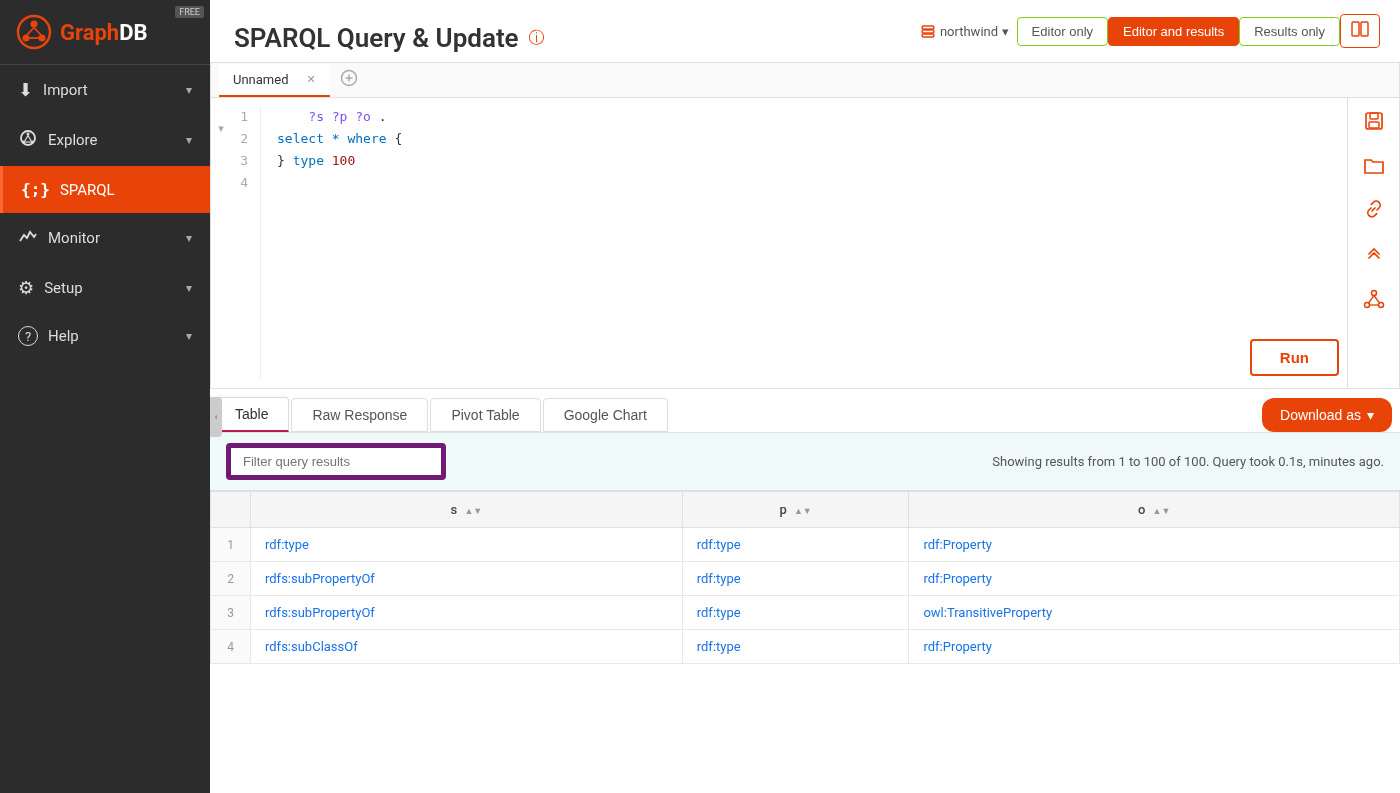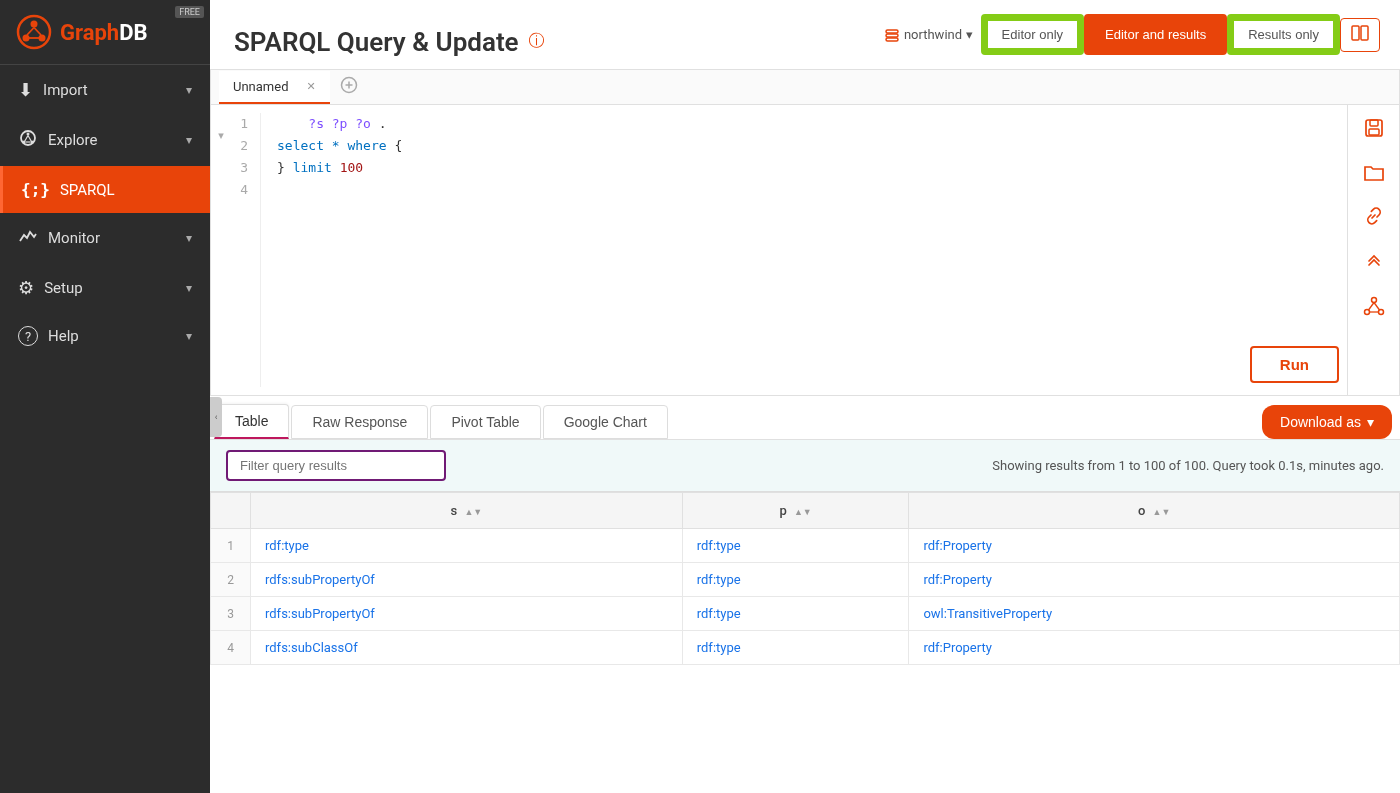--- a/index.html
+++ b/index.html
@@ -21,21 +21,21 @@
 
     
     .main { flex: 1; display: flex; flex-direction: column; overflow: hidden; background: #fff; }
 
     
     .header { display: flex; align-items: center; justify-content: space-between; padding: 14px 20px 0 24px; background: #fff; }
     .header-left { display: flex; align-items: center; gap: 10px; }
     .page-title { font-size: 26px; font-weight: 600; color: #333; text-align: right; }
     .info-icon { color: #e8440a; font-size: 16px; cursor: pointer; }
     .view-controls { display: flex; align-items: center; padding-bottom: 14px; }
-    .view-btn { padding: 6px 14px; border: 7px solid #84cc16; background: #fff; border-radius: 4px; cursor: pointer; font-size: 13px; color: #555; }
+    .view-btn { padding: 6px 14px; border: 1px solid #84cc16; background: #fff; border-radius: 4px; cursor: pointer; font-size: 13px; color: #555; }
     .view-btn.active { background: #e8440a; color: #fff; border-color: #e8440a; }
     .layout-icon-btn { padding: 6px 10px; border: 1px solid #e8440a; background: #fff; border-radius: 4px; cursor: pointer; color: #e8440a; font-size: 16px; }
 
     
     .query-container { flex: 0 0 auto; background: #fff; border: 1px solid #e0e0e0; margin: 0 0 0 0; position: relative; }
     .tabs-bar { display: flex; align-items: center; border-bottom: 1px solid #e0e0e0; padding: 0 0 0 8px; background: #fafafa; }
     .query-tab { display: flex; align-items: center; gap: 18px; padding: 8px 14px; font-size: 13px; color: #555; cursor: pointer; border-bottom: 2px solid transparent; }
     .query-tab.active { border-bottom: 2px solid #e8440a; color: #333; background: #fff; }
     .tab-close { font-size: 11px; color: #999; cursor: pointer; }
     .tab-add { padding: 6px 10px; cursor: pointer; color: #999; font-size: 16px; }
@@ -65,21 +65,21 @@
     
     .results-section { flex: 1; display: flex; flex-direction: column; overflow: hidden; }
     .results-tabs-bar { display: flex; align-items: center; justify-content: space-between; padding: 8px 0 0 0; border-bottom: 1px solid #e0e0e0; background: #fff; }
     .results-tabs { display: flex; align-items: center; gap: 0; padding-left: 4px; }
     .result-tab { padding: 8px 20px; font-size: 14px; color: #555; cursor: pointer; border: 1px solid #ddd; background: #fff; border-radius: 4px 4px 0 0; margin-right: 2px; }
     .result-tab.active { background: #fff; border-bottom: 2px solid #be185d; color: #333; font-weight: 500; box-shadow: 0 -1px 3px rgba(0,0,0,0.05); }
     .download-btn { margin-right: 8px; background: #e8440a; color: #fff; border: none; padding: 9px 18px; border-radius: 12px; cursor: pointer; font-size: 14px; display: flex; align-items: center; gap: 6px; }
 
     
     .filter-bar { padding: 10px 16px; background: #f0f9f9; border-bottom: 1px solid #ddd; display: flex; align-items: center; justify-content: space-between; }
-    .filter-input { border: 2px solid #701a75; border-radius: 4px; padding: 6px 12px; font-size: 13px; width: 220px; color: #999; }
+    .filter-input { border: 5px solid #701a75; border-radius: 4px; padding: 6px 12px; font-size: 13px; width: 220px; color: #999; }
     .results-info { font-size: 13px; color: #555; }
 
     
     .results-table-container { flex: 1; overflow-y: auto; }
     .results-table { width: 100%; border-collapse: collapse; font-size: 13px; }
     .results-table th { background: #f5f5f5; border: 1px solid #e0e0e0; padding: 10px 14px; text-align: center; color: #444; font-weight: 500; position: sticky; top: 0; }
     .results-table th .sort-arrows { display: inline-flex; flex-direction: column; margin-left: 4px; font-size: 9px; color: #999; }
     .results-table td { border: 1px solid #e8e8e8; padding: 9px 14px; color: #1a73e8; }
     .results-table td.row-num { color: #999; text-align: center; background: #fafafa; font-size: 12px; }
     .th-num { width: 40px; background: #f5f5f5; border: 1px solid #e0e0e0; }
@@ -213,21 +213,21 @@
       <div class="collapse-arrow">▾</div>
       <div class="line-numbers">
         <span class="line-number">1</span>
         <span class="line-number">2</span>
         <span class="line-number">3</span>
         <span class="line-number">4</span>
       </div>
       <div class="code-content">
         <span class="code-line">    <span class="var-color">?s</span> <span class="var-color">?p</span> <span class="var-color">?o</span> <span class="punc">.</span></span>
         <span class="code-line"><span class="kw-select">select</span> <span class="kw-asterisk">*</span> <span class="kw-where">where</span> <span class="punc">{</span></span>
-        <span class="code-line"><span class="punc">}</span> <span class="kw-limit">limit</span> <span style="color:#a31515;">100</span></span>
+        <span class="code-line"><span class="punc">}</span> <span class="kw-limit">type</span> <span style="color:#a31515;">100</span></span>
         <span class="code-line">&nbsp;</span>
       </div>
       <div class="right-toolbar">
         <span class="toolbar-icon">
           <svg width="22" height="22" viewBox="0 0 22 22" fill="none">
               <rect x="3" y="3" width="16" height="16" rx="2" stroke="#e8440a" stroke-width="1.7"></rect>
               <rect x="7" y="3" width="8" height="6" rx="1" stroke="#e8440a" stroke-width="1.5"></rect>
               <rect x="6" y="12" width="10" height="6" rx="1" stroke="#e8440a" stroke-width="1.5"></rect>
             </svg>
         </span>

